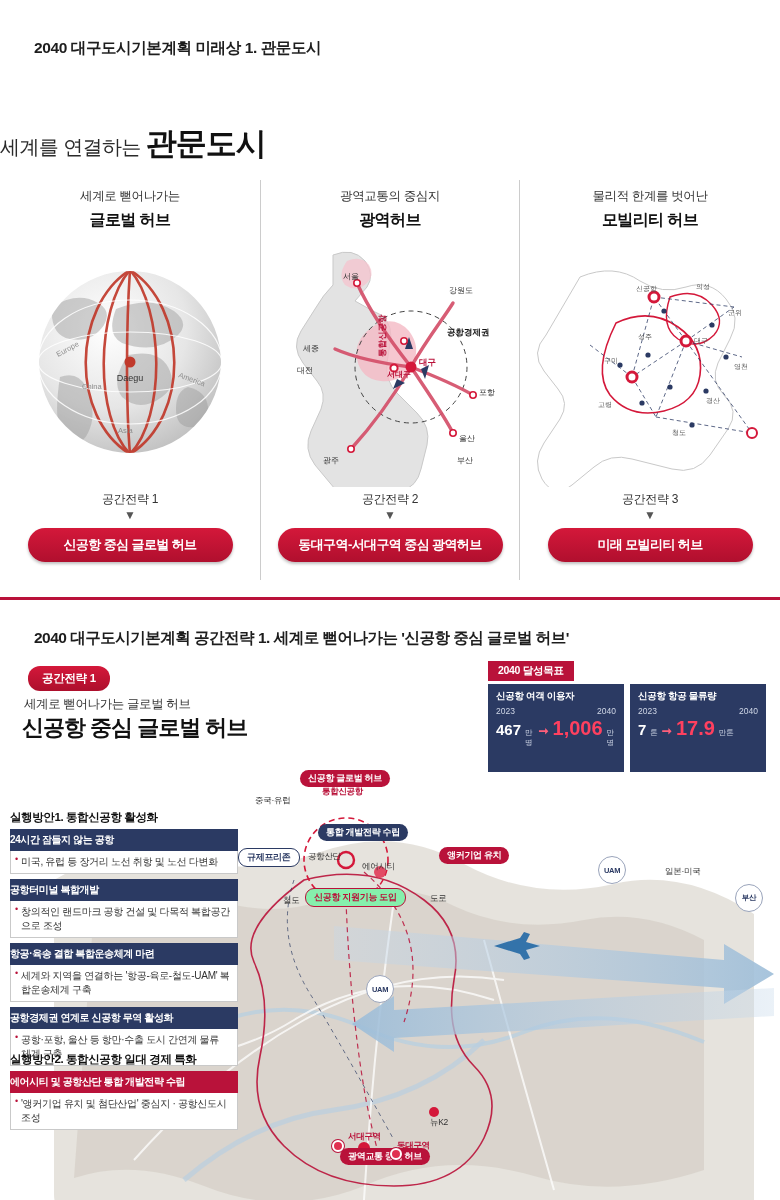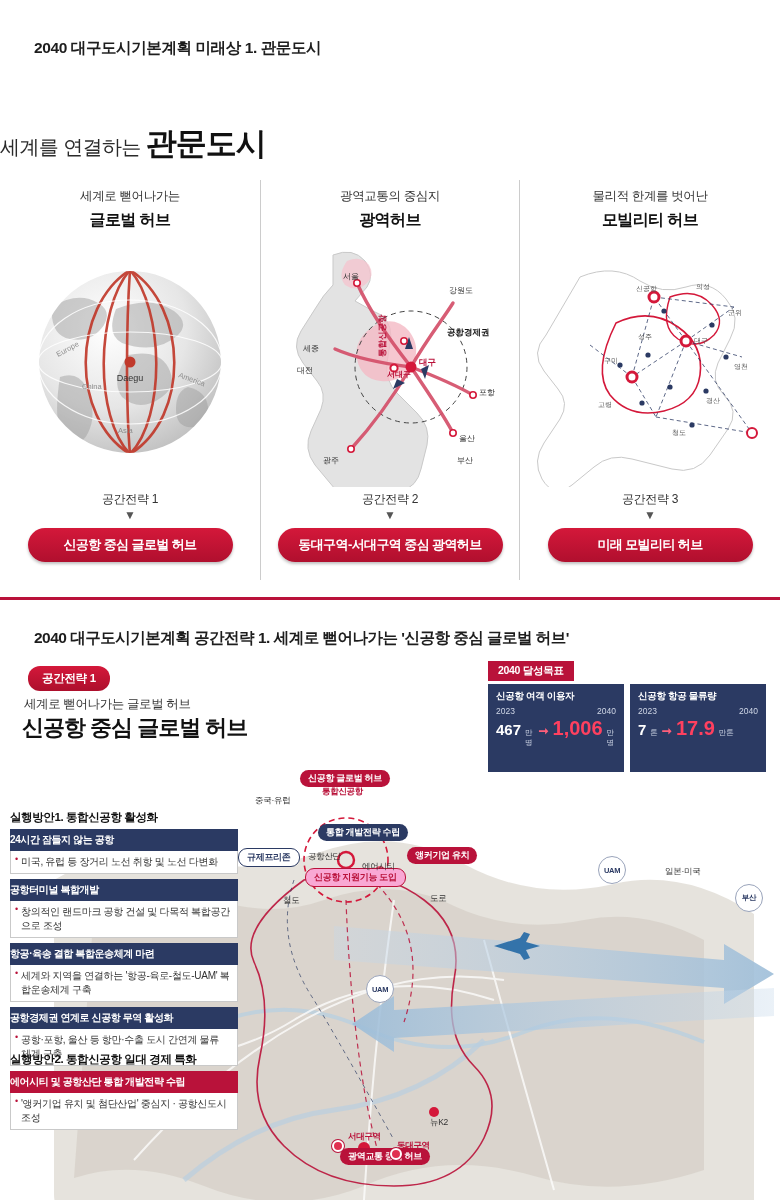--- a/index.html
+++ b/index.html
@@ -271,23 +271,24 @@
     font-weight: bold;
     color: #fff;
     background: #b9123a;
     border-radius: 9px;
     padding: 2px 8px;
     white-space: nowrap;
     letter-spacing: -0.3px;
   }
   .m-chip.navy { background: #2b3a63; }
   .m-chip.outline {
-    background: #f9a8d4;
+    background: #86efac;
     color: #b9123a;
     border: 1px solid #b9123a;
+    margin-top: 20px;
   }
   .m-chip.outline-navy {
     background: #fff;
     color: #2b3a63;
     border: 1px solid #2b3a63;
   }
   .m-pin {
     position: absolute;
     width: 8px; height: 8px;
     border-radius: 50%;
@@ -605,21 +606,21 @@
         <div class="bar red">에어시티 및 공항산단 통합 개발전략 수립</div>
         <div class="desc">'앵커기업 유치 및 첨단산업' 중심지 · 공항신도시 조성</div>
       </div>
     </div>
 
   </div>
 
   <div>
     <div class="m-chip" style="left:300px; top:770px;">신공항 글로벌 허브</div>
     <div class="m-chip navy" style="left:318px; top:824px;">통합 개발전략 수립</div>
-    <div class="m-chip" style="left:407px; top:847px;">앵커기업 유치</div>
+    <div class="m-chip" style="left:439px; top:847px;">앵커기업 유치</div>
     <div class="m-chip outline" style="left:305px; top:868px;">신공항 지원기능 도입</div>
     <div class="m-chip outline-navy" style="left:238px; top:848px;font-family:Liberation Serif, serif;">규제프리존</div>
     <div class="m-chip" style="left:340px; top:1148px;">광역교통 중심 허브</div>
 
     <div class="m-lab" style="left:322px; top:786px; font-weight:bold; color:#b9123a;">통합신공항</div>
     <div class="m-lab" style="left:255px; top:795px;">중국·유럽</div>
     <div class="m-lab" style="left:308px; top:851px;">공항산단</div>
     <div class="m-lab" style="left:362px; top:861px;">에어시티</div>
     <div class="m-lab" style="left:665px; top:866px;">일본·미국</div>
     <div class="m-lab" style="left:430px; top:893px;">도로</div>

